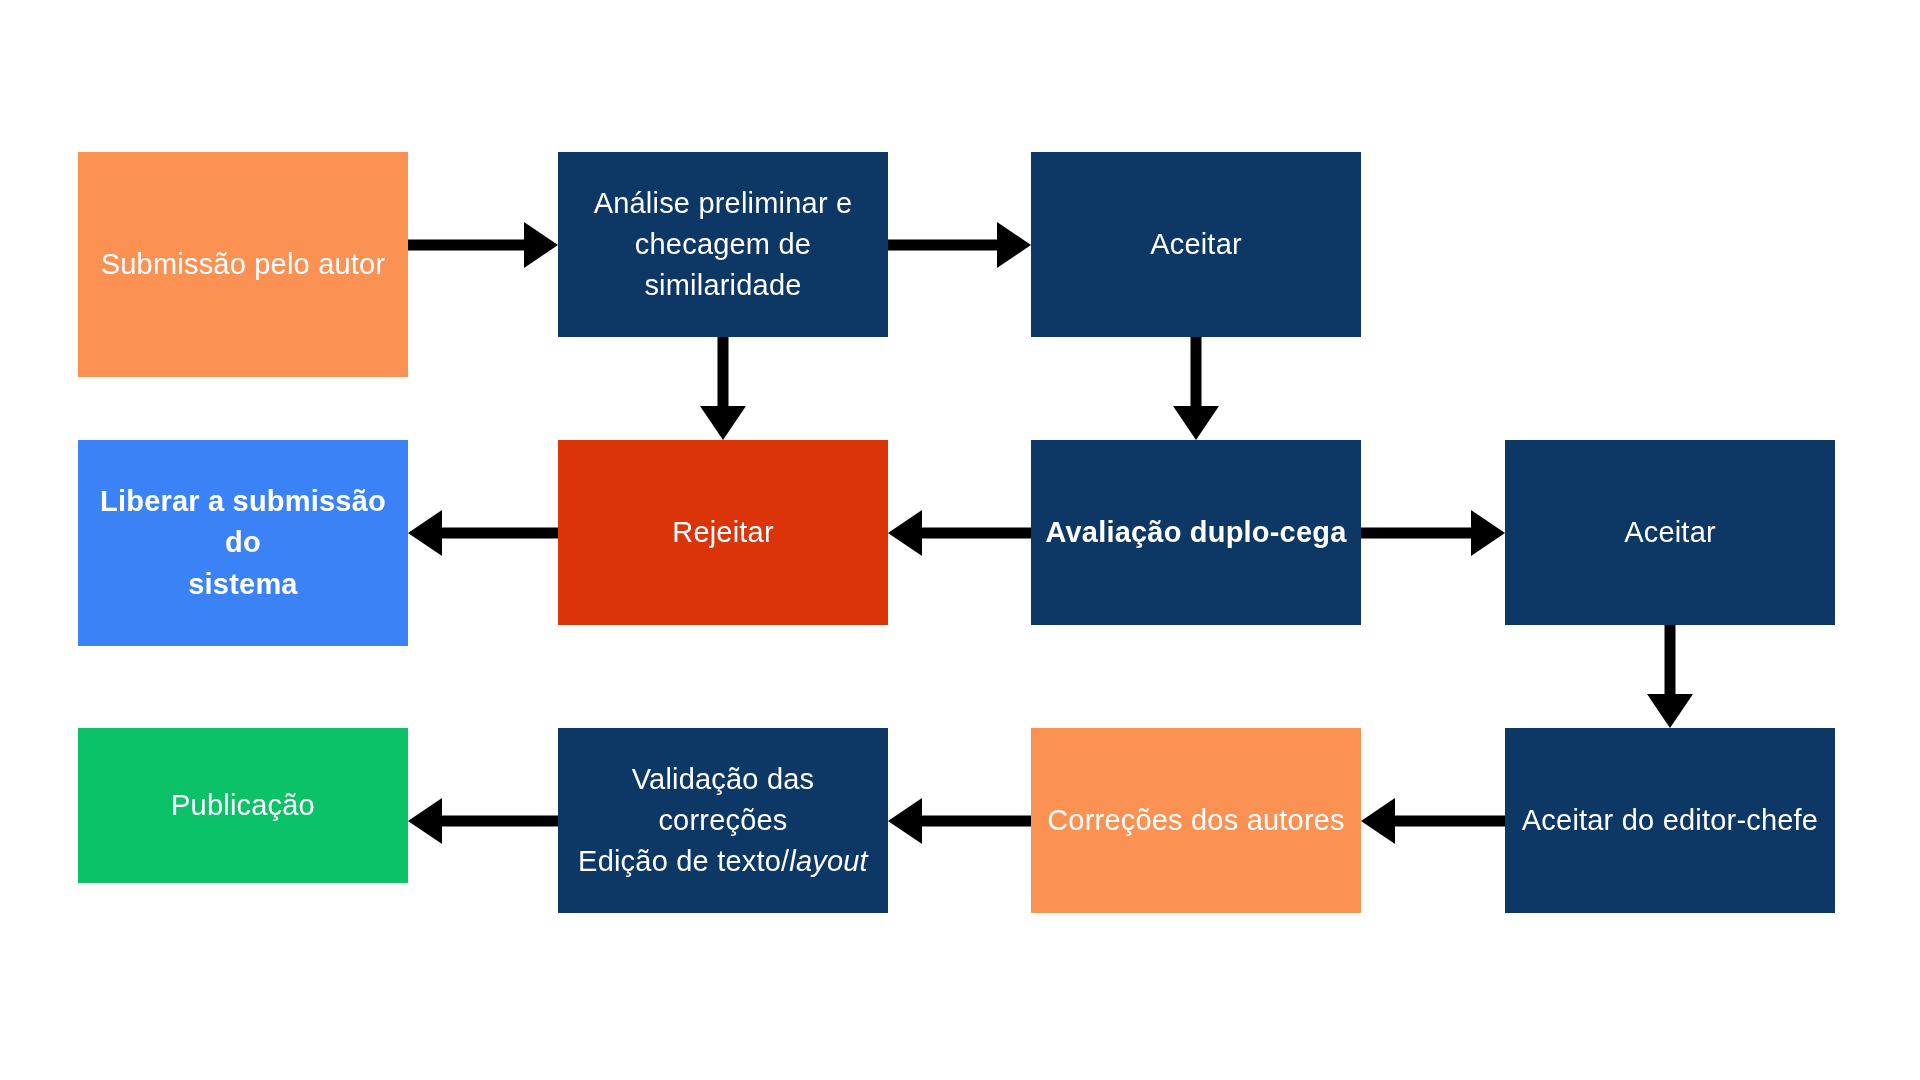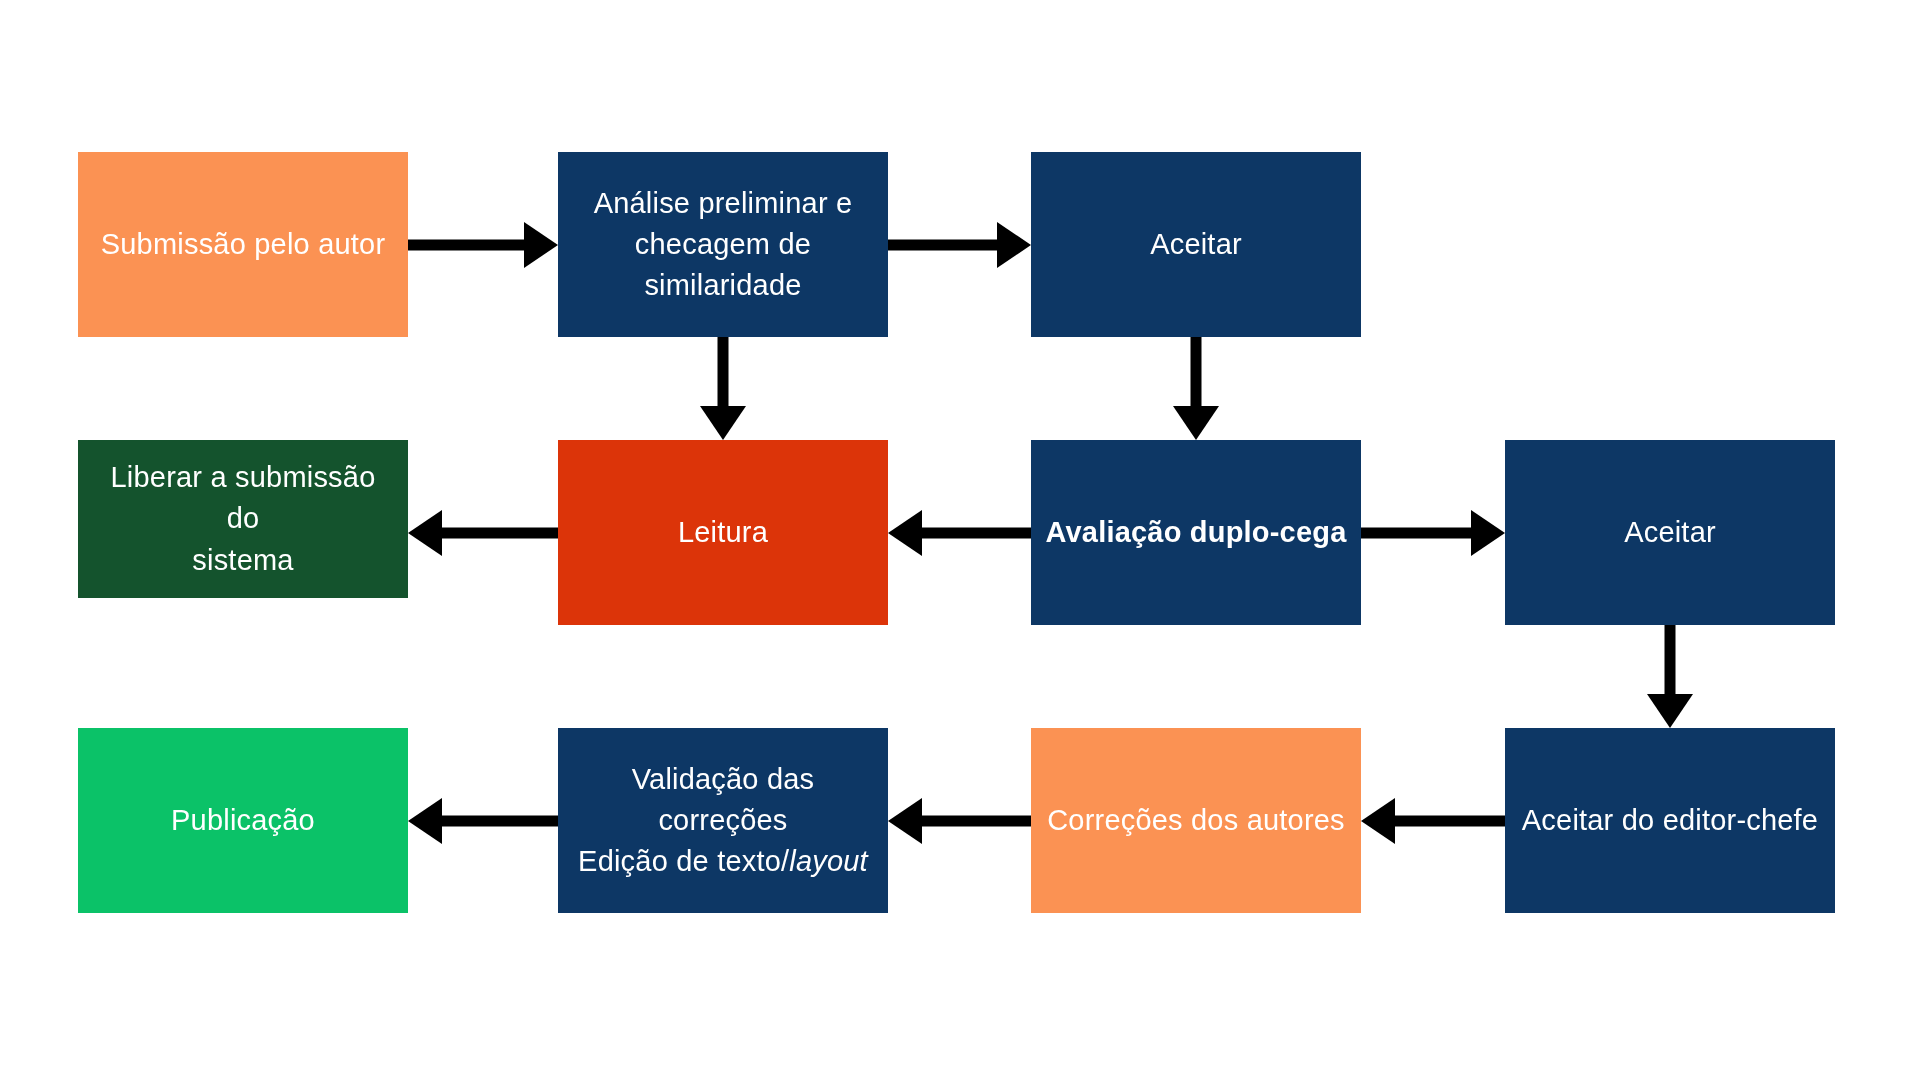--- a/index.html
+++ b/index.html
@@ -113,42 +113,42 @@
         <rect x="62" y="24.5" width="111" height="11" fill="#000000"></rect>
         <polygon points="30,30 64,7 64,53" fill="#000000"></polygon>
       </svg>
     </div>
     <div class="edge" style="left: 378px; top: 790.5px; width: 210px; height: 60px;">
       <svg width="210" height="60" viewBox="0 0 210 60">
         <rect x="62" y="24.5" width="118" height="11" fill="#000000"></rect>
         <polygon points="30,30 64,7 64,53" fill="#000000"></polygon>
       </svg>
     </div>
-    <div class="node" style="left: 78px; top: 152px; width: 330px; height: 185px; background: rgb(251, 146, 83);">
+    <div class="node" style="left: 78px; top: 152px; width: 330px; height: 225px; background: rgb(251, 146, 83);">
       <span class="label">Submissão pelo autor</span>
     </div>
     <div class="node" style="left: 558px; top: 152px; width: 330px; height: 185px; background: rgb(13, 55, 101); text-align: center;">
       <span class="label">Análise preliminar e<br>checagem de<br>similaridade</span>
     </div>
     <div class="node" style="left: 1031px; top: 152px; width: 330px; height: 185px; background: rgb(13, 55, 101);">
       <span class="label">Aceitar</span>
     </div>
-    <div class="node" style="left: 78px; top: 440px; width: 330px; height: 158px; background: #14532d;">
+    <div class="node" style="left: 78px; top: 440px; width: 330px; height: 206px; background: #3b82f6; font-weight: bold;">
       <span class="label">Liberar a submissão do<br>sistema</span>
     </div>
     <div class="node" style="left: 558px; top: 440px; width: 330px; height: 185px; background: rgb(220, 52, 9);">
-      <span class="label">Leitura</span>
+      <span class="label">Rejeitar</span>
     </div>
     <div class="node" style="left: 1031px; top: 440px; width: 330px; height: 185px; background: rgb(13, 55, 101); font-weight: bold;">
       <span class="label">Avaliação duplo-cega</span>
     </div>
     <div class="node" style="left: 1505px; top: 440px; width: 330px; height: 185px; background: rgb(13, 55, 101);">
       <span class="label">Aceitar</span>
     </div>
-    <div class="node" style="left: 78px; top: 728px; width: 330px; height: 185px; background: rgb(11, 194, 104);">
+    <div class="node" style="left: 78px; top: 728px; width: 330px; height: 155px; background: rgb(11, 194, 104);">
       <span class="label">Publicação</span>
     </div>
     <div class="node" style="left: 558px; top: 728px; width: 330px; height: 185px; background: rgb(13, 55, 101);">
       <span class="label">Validação das correções<br>Edição de texto/<em>layout</em></span>
     </div>
     <div class="node" style="left: 1031px; top: 728px; width: 330px; height: 185px; background: rgb(251, 146, 83);">
       <span class="label">Correções dos autores</span>
     </div>
     <div class="node" style="left: 1505px; top: 728px; width: 330px; height: 185px; background: rgb(13, 55, 101);">
       <span class="label">Aceitar do editor-chefe</span>

